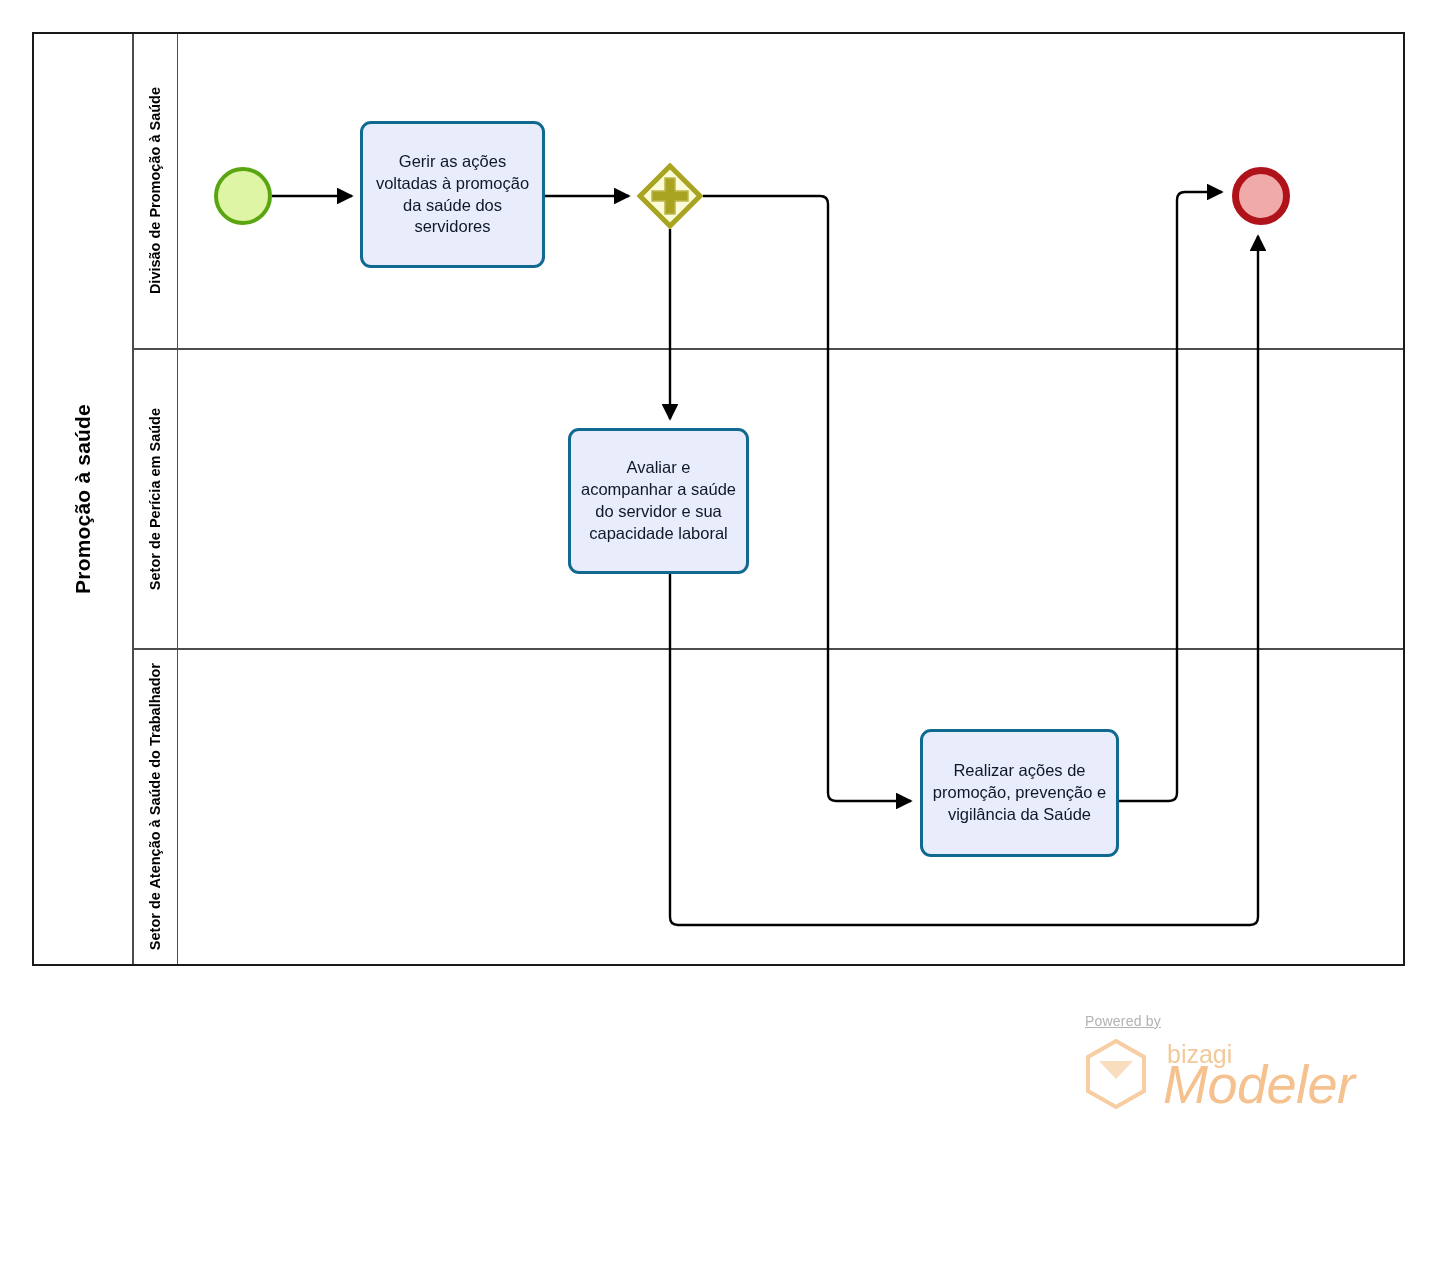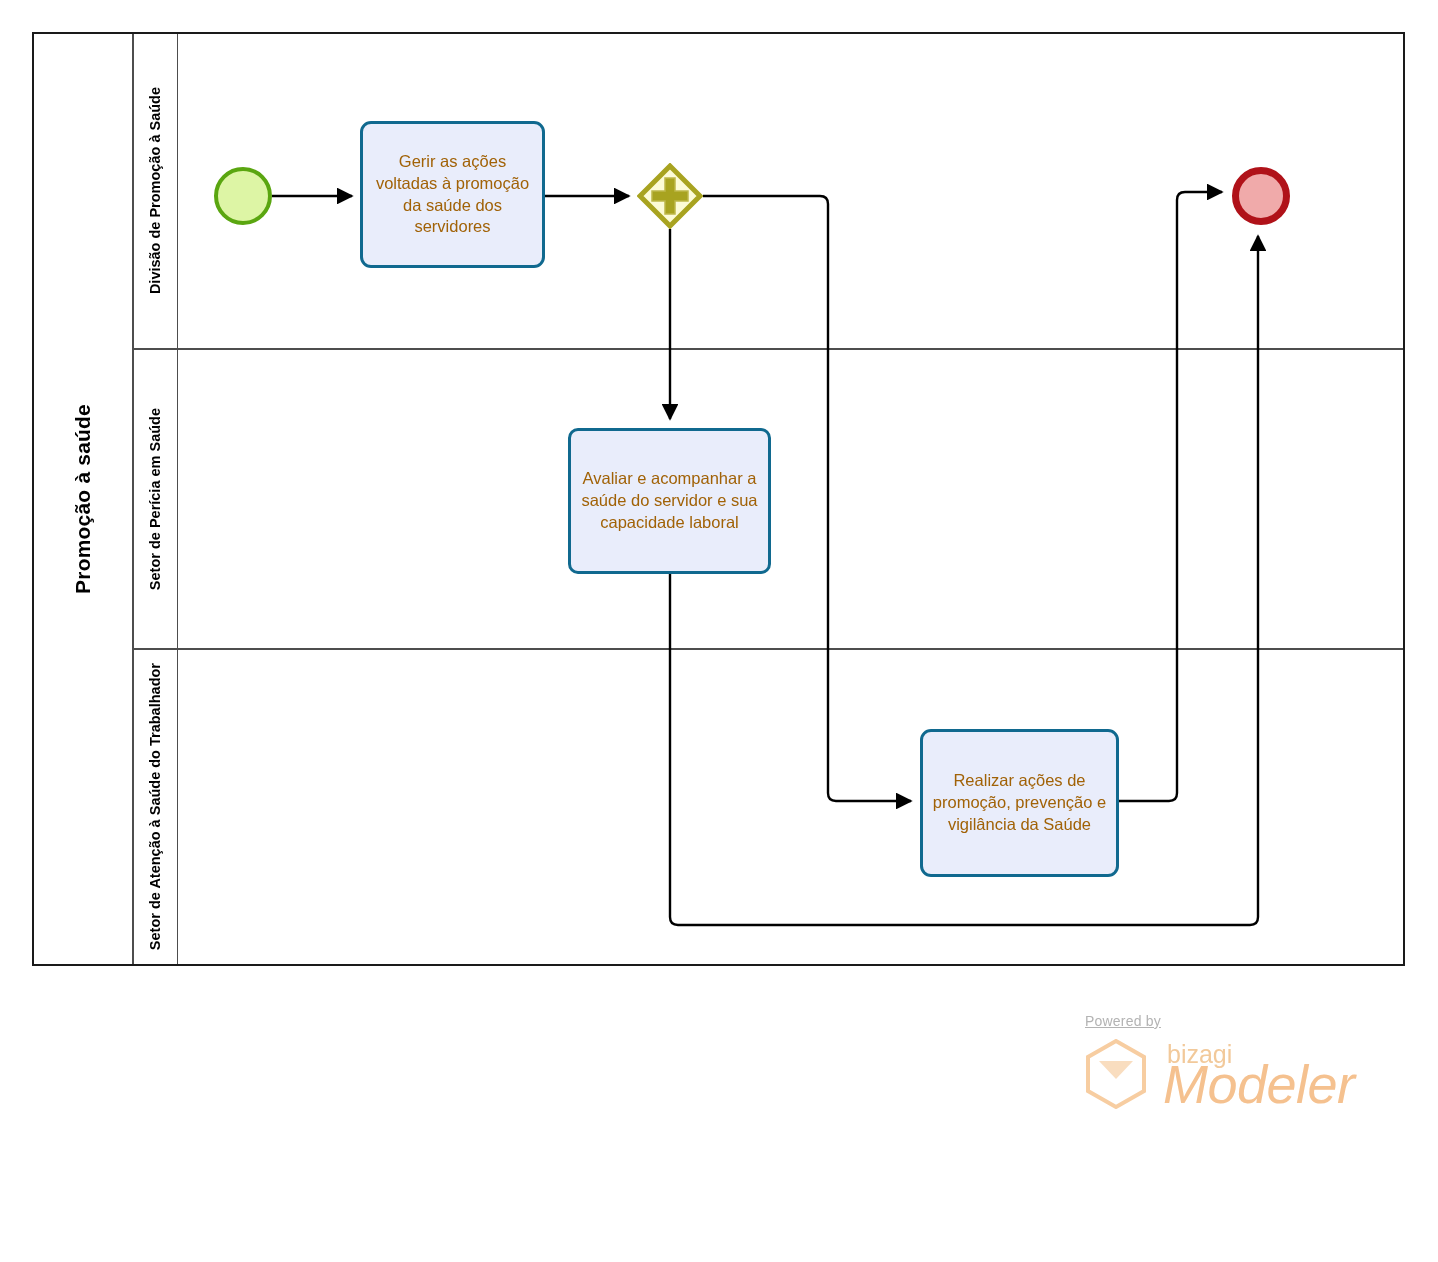--- a/index.html
+++ b/index.html
@@ -127,28 +127,28 @@
   .task {
     position: absolute;
     box-sizing: border-box;
     background: #e9edfb;
     border: 3px solid #10698f;
     border-radius: 11px;
     display: flex;
     align-items: center;
     justify-content: center;
     text-align: center;
-    color: #a16207;
+    color: #0f172a;
     font-size: 16.5px;
     line-height: 1.33;
     padding: 4px 8px;
   }
   .task-1 { left: 360px; top: 121px;  width: 185px; height: 147px; }
-  .task-2 { left: 568px; top: 428px;  width: 203px; height: 146px; border-radius: 10px; }
-  .task-3 { left: 920px; top: 729px;  width: 199px; height: 148px; }
+  .task-2 { left: 568px; top: 428px;  width: 181px; height: 146px; }
+  .task-3 { left: 920px; top: 729px;  width: 199px; height: 128px; }
 
   
   .watermark {
     position: absolute;
     left: 1077px;
     top: 1013px;
     width: 260px;
     height: 100px;
     user-select: none;
   }

